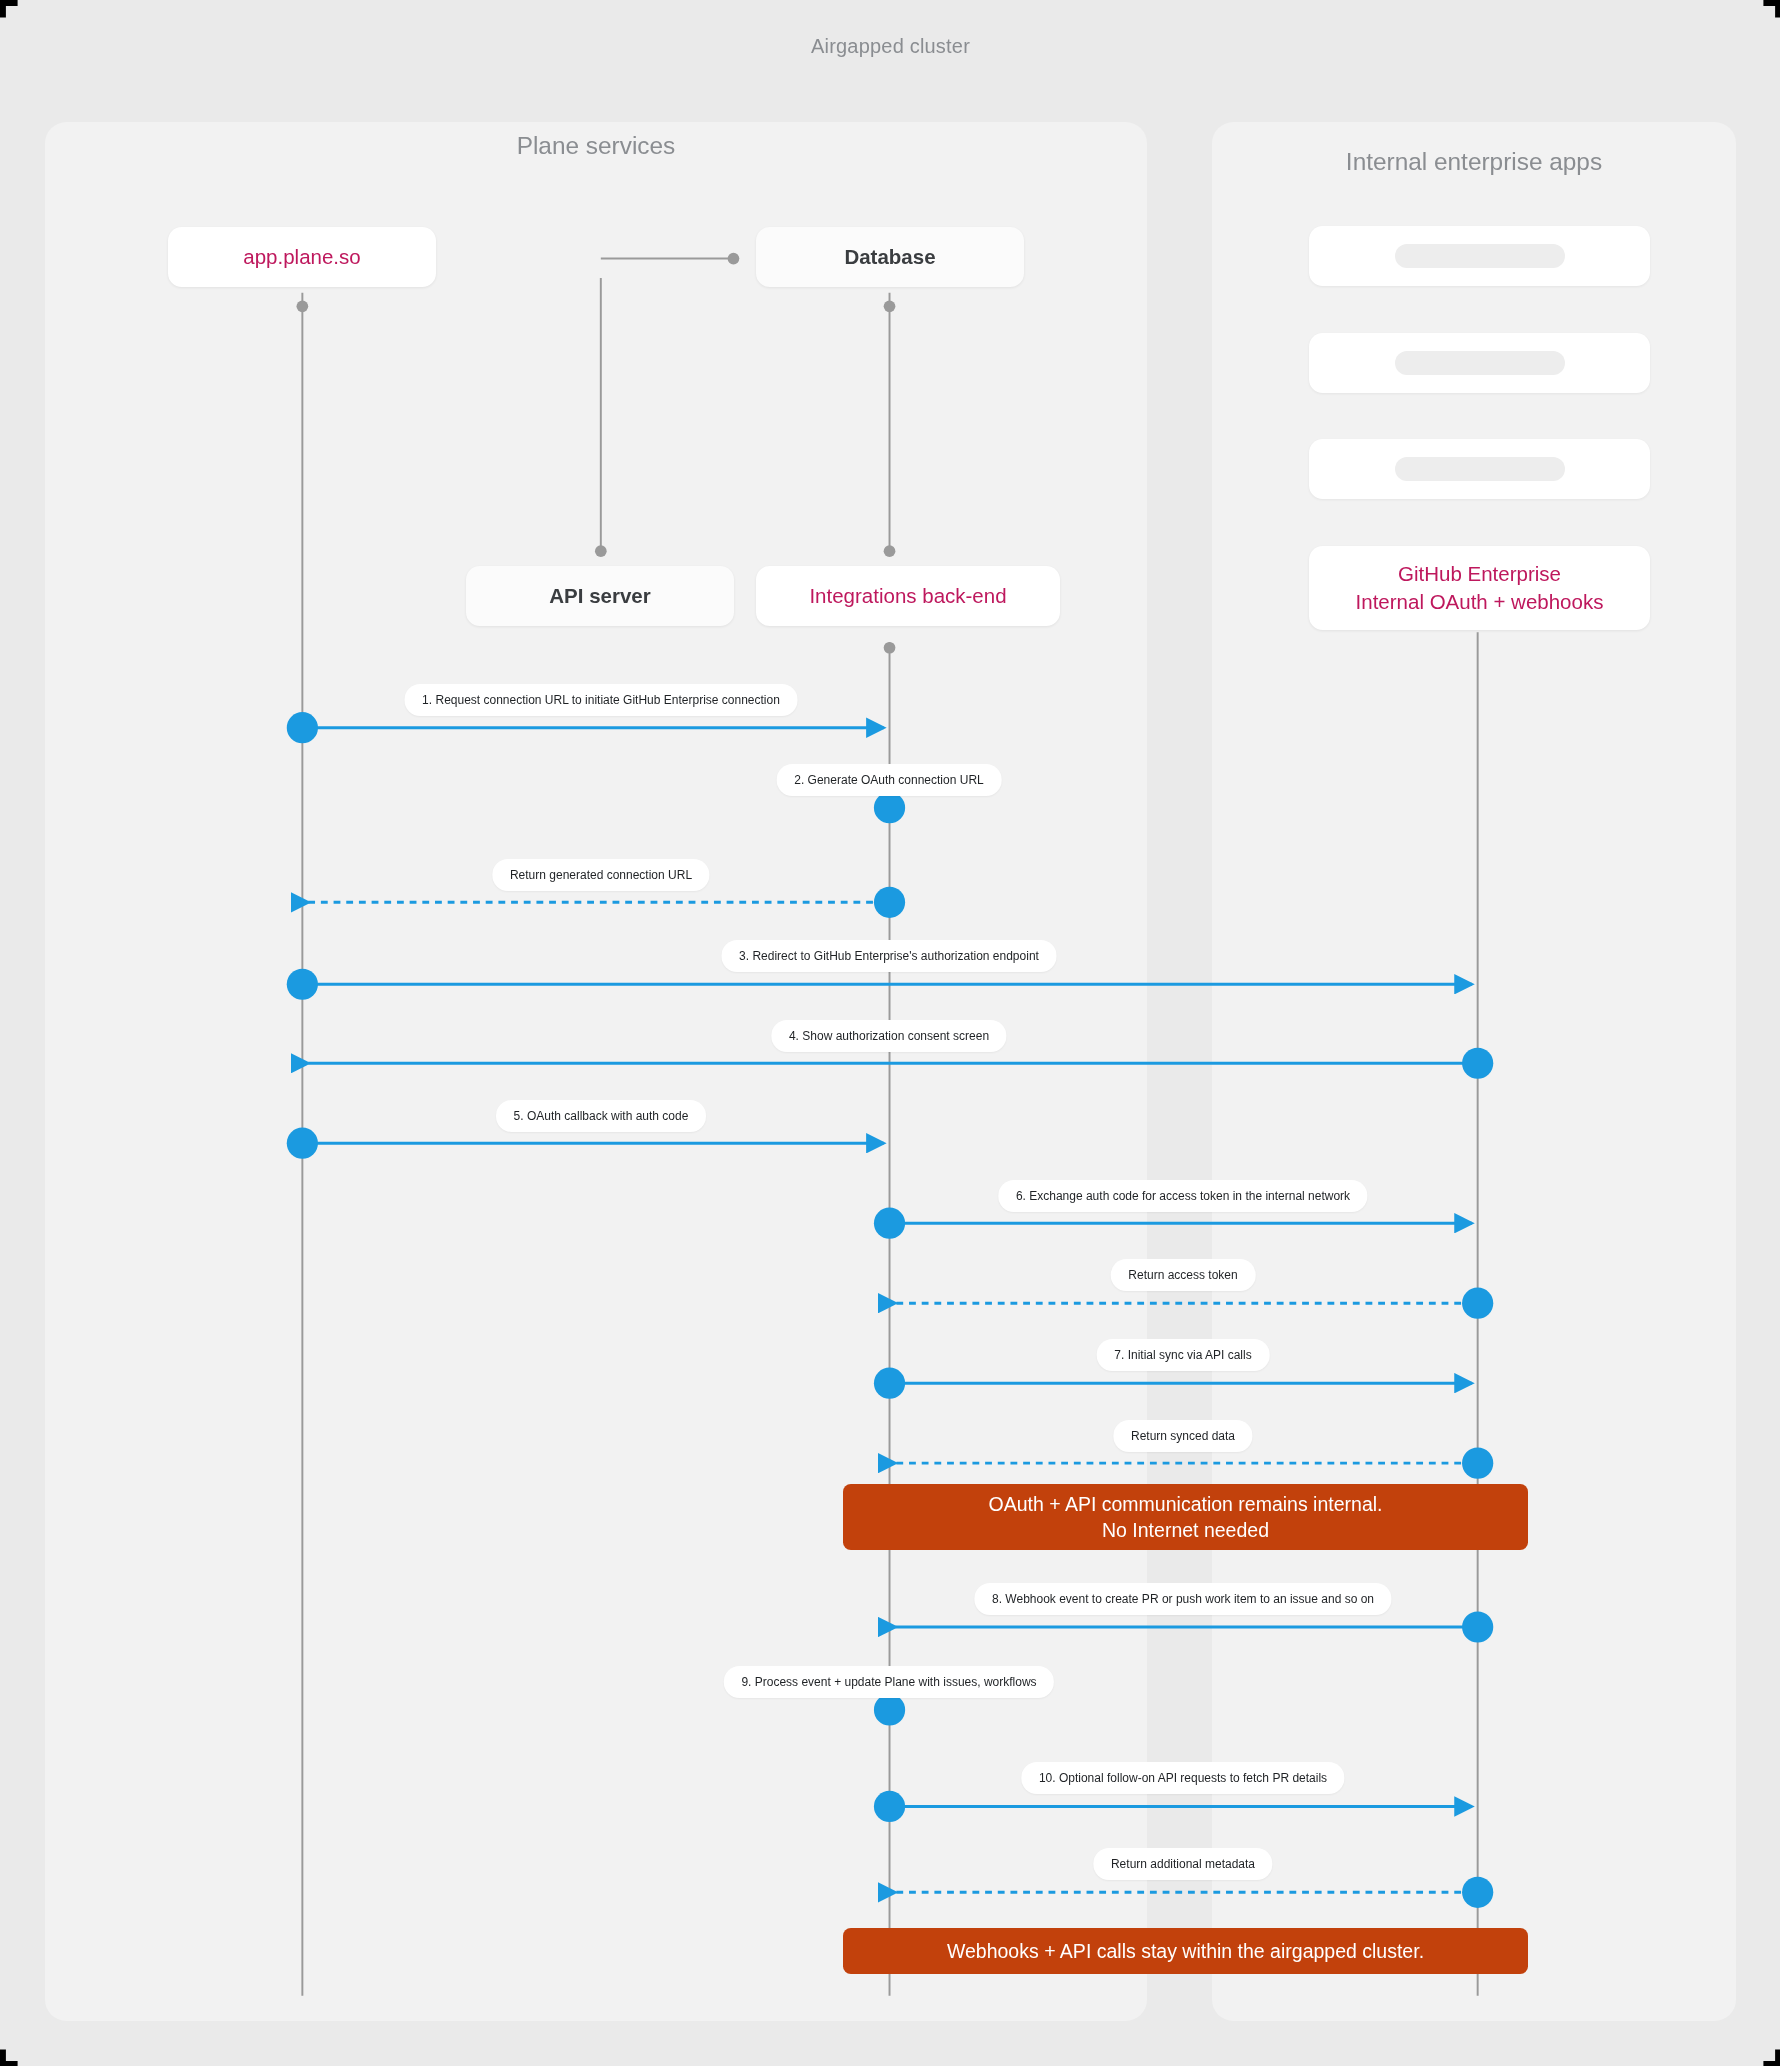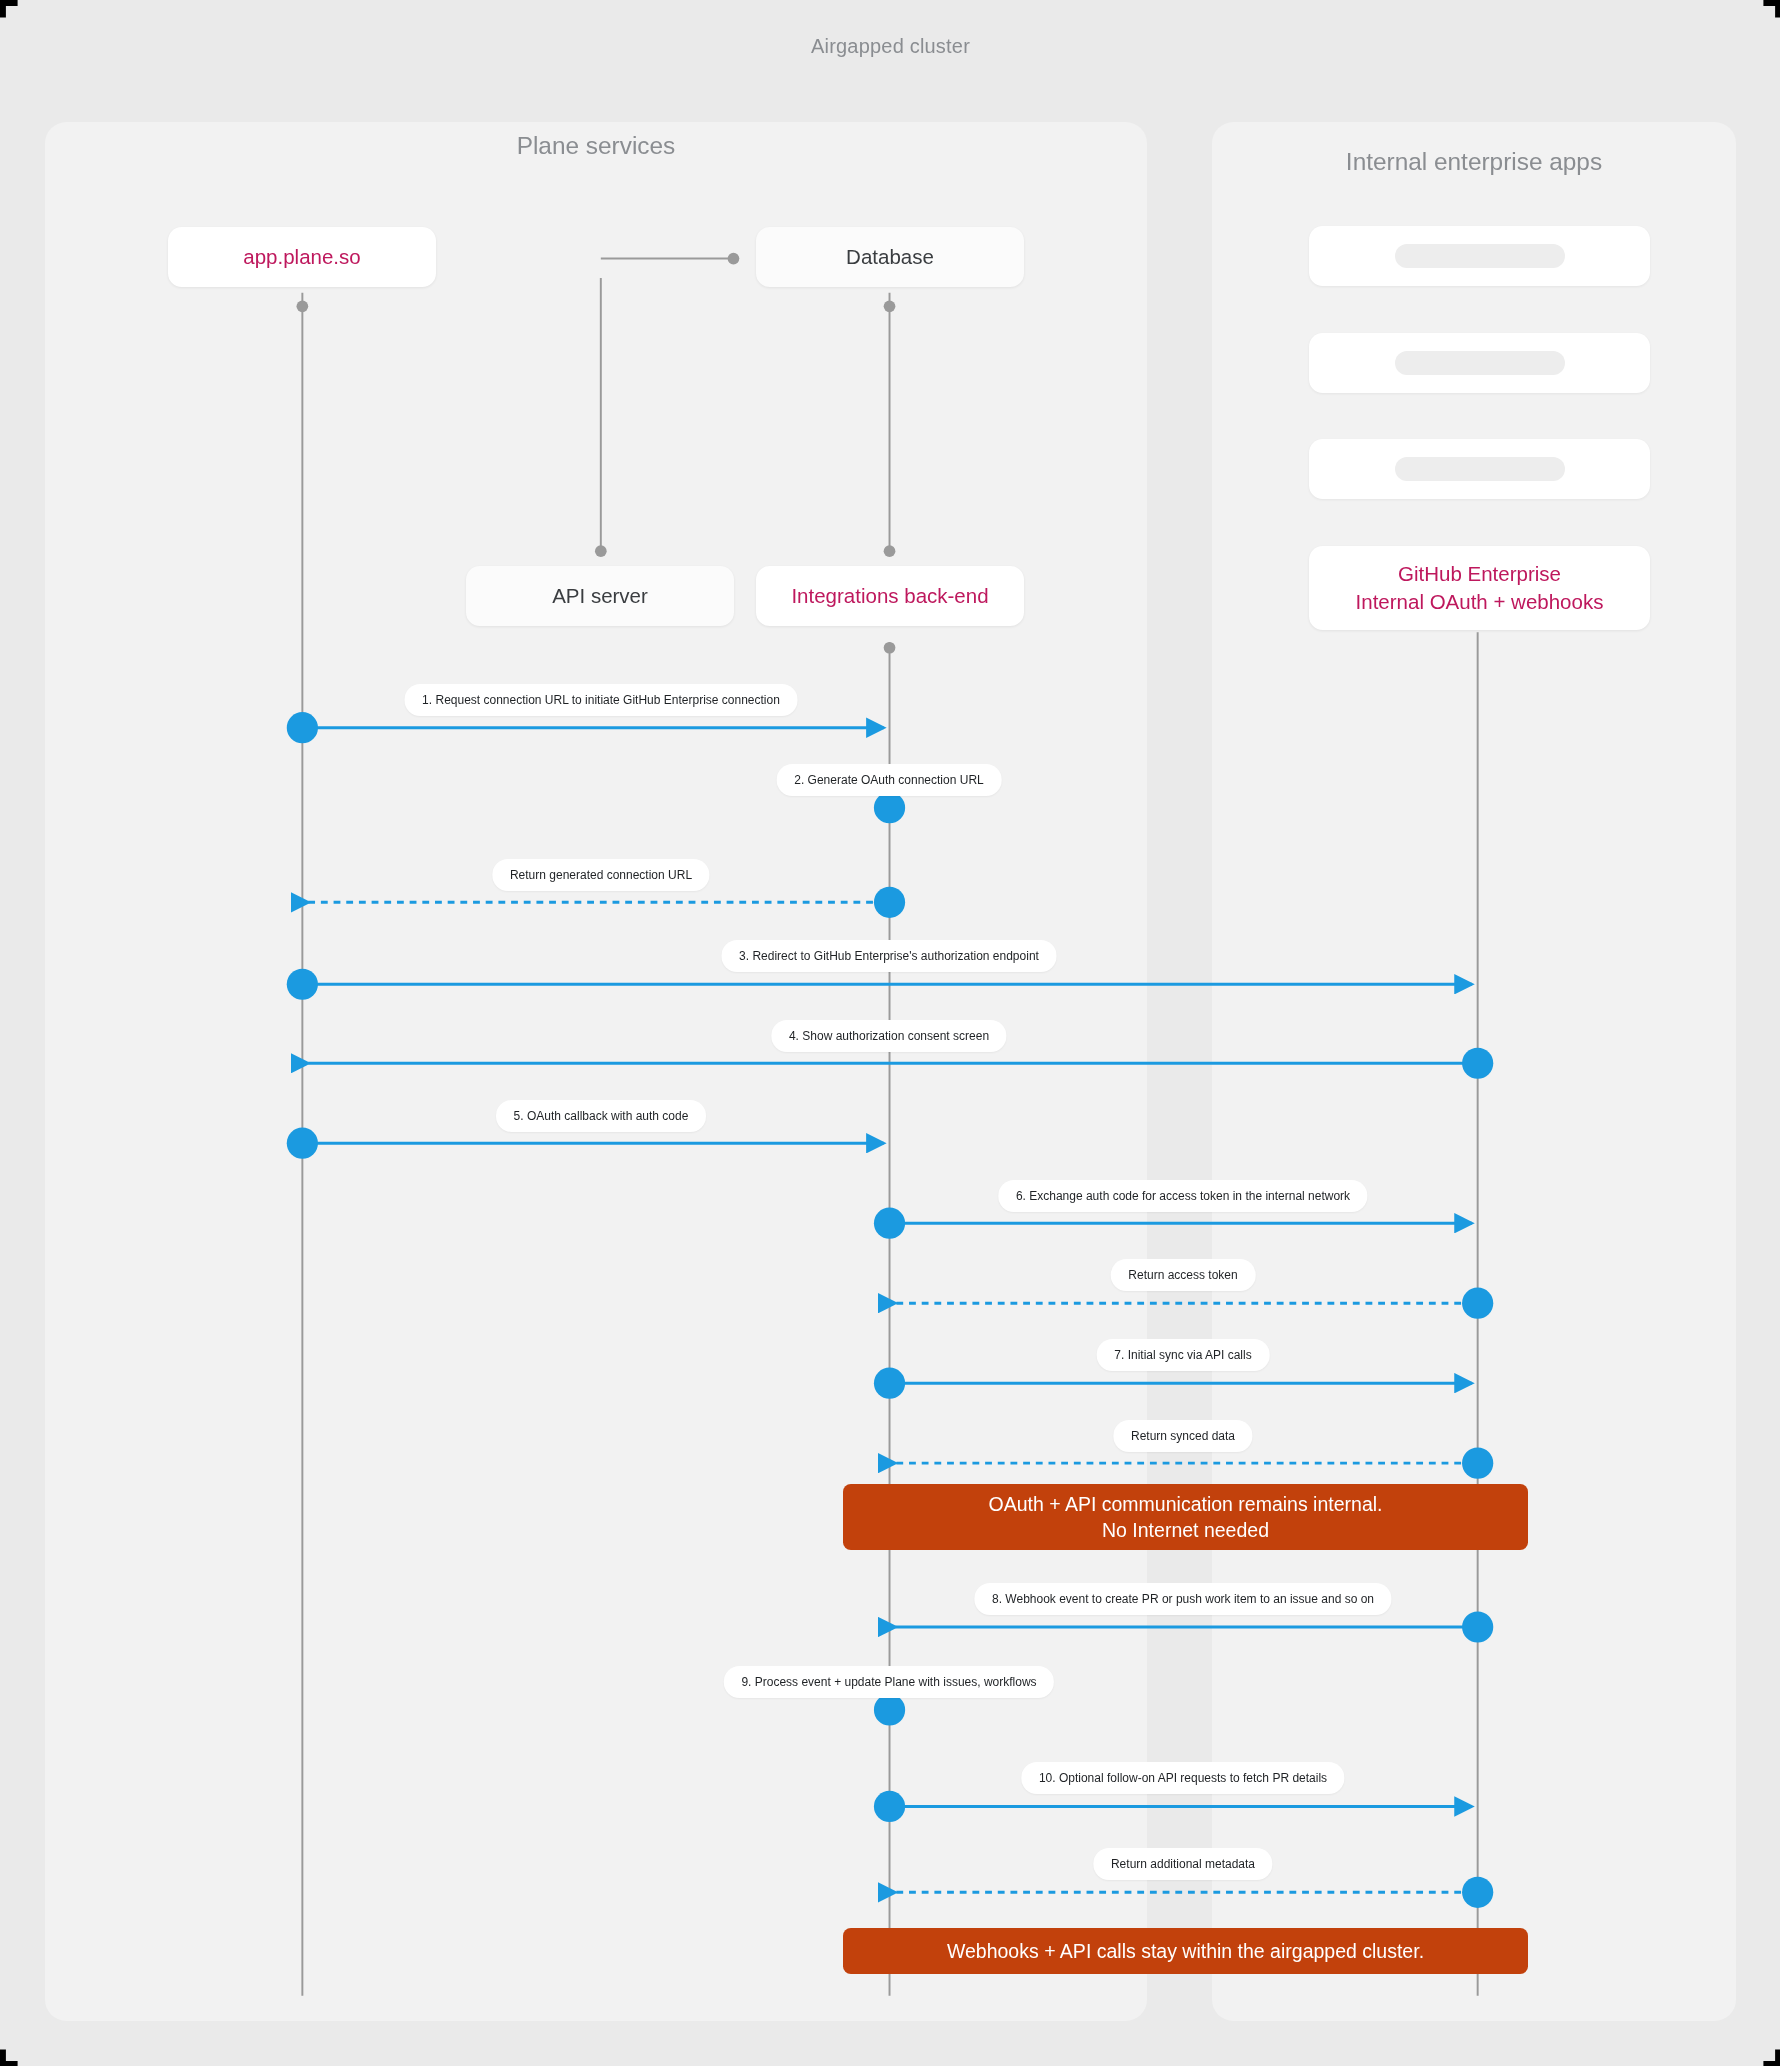--- a/index.html
+++ b/index.html
@@ -33,21 +33,21 @@
   }
   .panel-title.left{left:45px;top:132px;width:1102px;}
   .panel-title.right{left:1212px;top:148px;width:524px;}
 
   .node{
     position:absolute;background:#fff;border-radius:13.7px;
     box-shadow:0 1px 2.9px rgba(0,0,0,.07);
     display:flex;align-items:center;justify-content:center;text-align:center;
     font-size:20.5px;color:#be185d;line-height:1.3;padding:0 15.6px;box-sizing:border-box;
   }
-  .node.muted{background:#fbfbfb;color:#3a3d40;}
+  .node.muted{background:#fbfbfb;color:#3a3d40;font-weight:bold;}
   .node-skel{
     position:absolute;background:#fff;border-radius:13.7px;
     box-shadow:0 1px 2.9px rgba(0,0,0,.06);
     display:flex;align-items:center;justify-content:center;
   }
   .skel-bar{background:#ededed;border-radius:13.7px;}
 
   .msg-label{
     position:absolute;background:#fff;border-radius:15.6px;
     font-size:12px;color:#1f2225;white-space:nowrap;
@@ -123,21 +123,21 @@
     <circle cx="912" cy="1753" r="16" fill="#1b9ae0"></circle>
     <line x1="916" y1="1852" x2="1509" y2="1852" stroke="#1b9ae0" stroke-width="3" marker-end="url(#arr-r)"></line>
     <circle cx="912" cy="1852" r="16" fill="#1b9ae0"></circle>
     <line x1="1511" y1="1940" x2="918" y2="1940" stroke="#1b9ae0" stroke-width="3" marker-end="url(#arr-l)" stroke-dasharray="7,6"></line>
     <circle cx="1515" cy="1940" r="16" fill="#1b9ae0"></circle>
   </svg>
 
 <div class="node" style="left:168px;top:227px;width:268px;height:60px;">app.plane.so</div>
 <div class="node muted" style="left:756px;top:227px;width:268px;height:60px;">Database</div>
 <div class="node muted" style="left:466px;top:566px;width:268px;height:60px;">API server</div>
-<div class="node" style="left:756px;top:566px;width:268px;height:60px;">Integrations back-end</div>
+<div class="node" style="left:756px;top:566px;width:304px;height:60px;">Integrations back-end</div>
 
 <div class="node-skel" style="left:1309px;top:226px;width:341px;height:60px;">
   <div class="skel-bar" style="width:170px;height:24.4px;"></div>
 </div>
 <div class="node-skel" style="left:1309px;top:333px;width:341px;height:60px;">
   <div class="skel-bar" style="width:170px;height:24.4px;"></div>
 </div>
 <div class="node-skel" style="left:1309px;top:439px;width:341px;height:60px;">
   <div class="skel-bar" style="width:170px;height:24.4px;"></div>
 </div>

